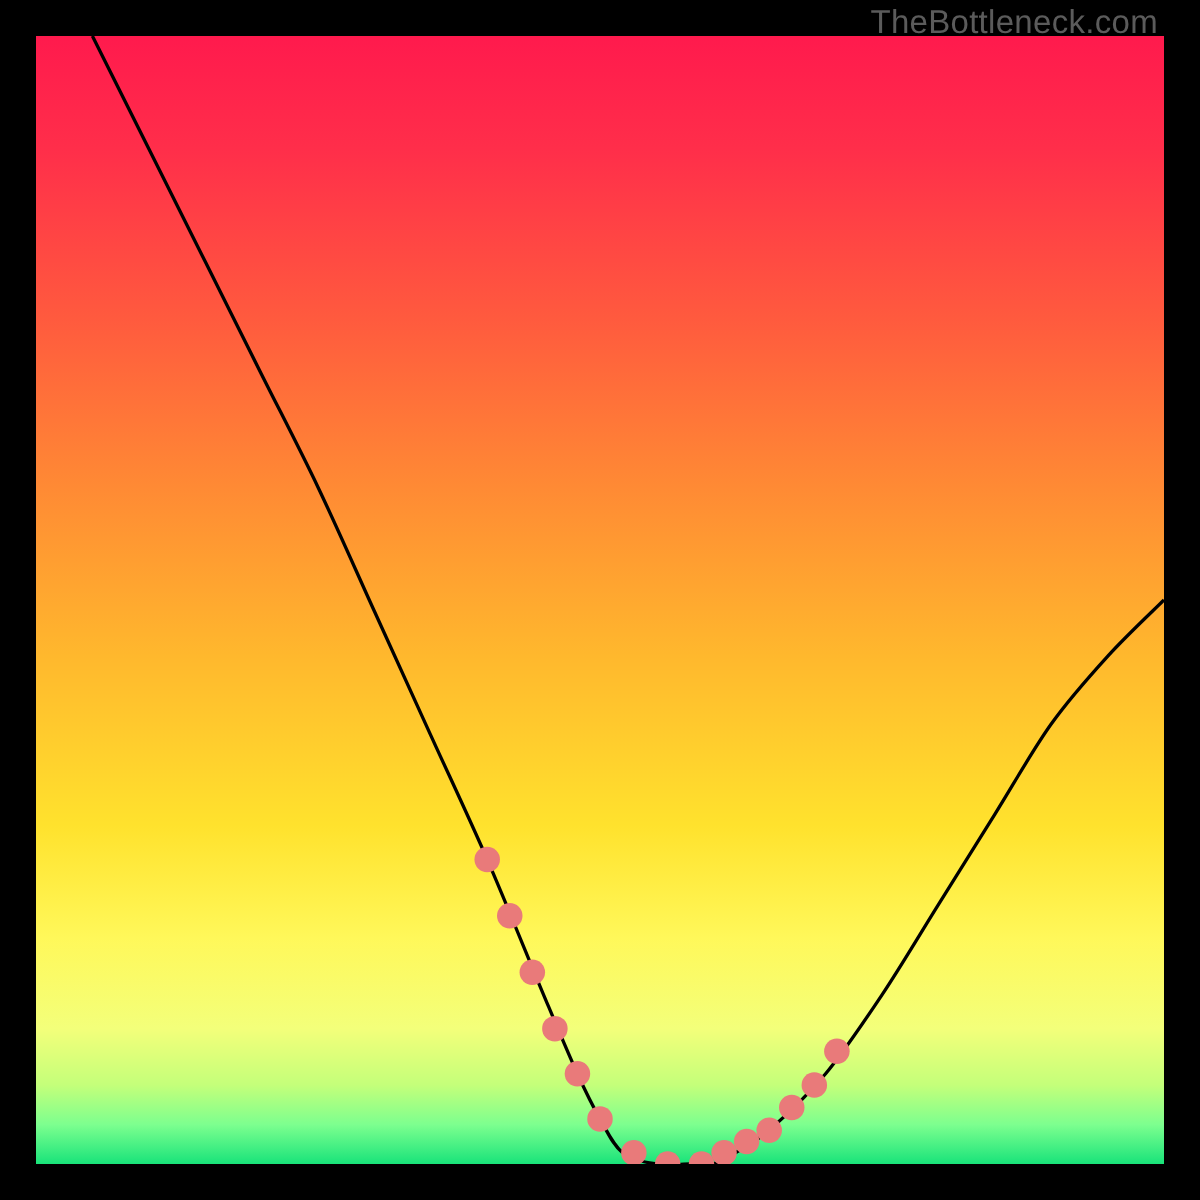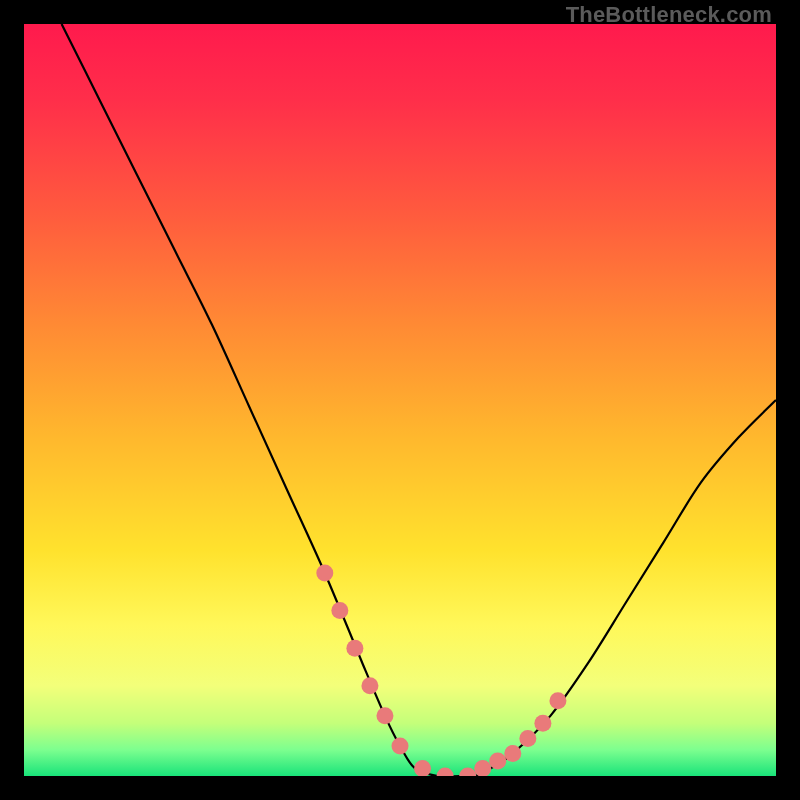--- a/index.html
+++ b/index.html
@@ -25,21 +25,21 @@
     top: 0;
     width: 752px;
     height: 752px;
   }
   .watermark {
     position: absolute;
     top: 2px;
     right: 28px;
     color: #5b5b5b;
     font-size: 22px;
-    font-weight: 700;
+    font-weight: 400;
     letter-spacing: 0.2px;
     white-space: nowrap;
   }
   svg { display: block; }
 </style>
 </head>
 <body>
 
 <div class="watermark">TheBottleneck.com</div>
 

